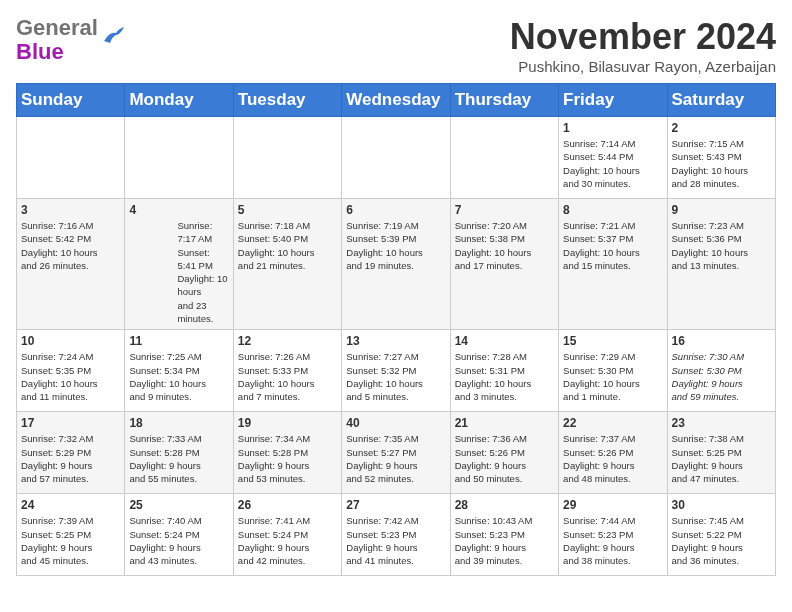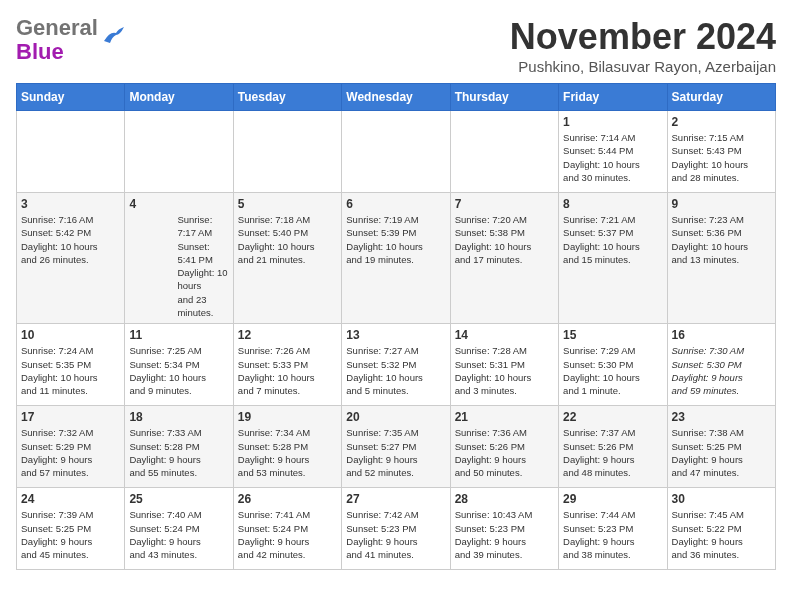--- a/index.html
+++ b/index.html
@@ -41,21 +41,21 @@
       color: #555;
     }
     table {
       width: 100%;
       border-collapse: collapse;
       table-layout: fixed;
     }
     thead th {
       background: #3a7bd5;
       color: #fff;
-      font-size: 12px;
+      font-size: 17px;
       font-weight: bold;
       padding: 6px 4px;
       text-align: left;
       border: 1px solid #2e6bc4;
     }
     tbody td {
       vertical-align: top;
       border: 1px solid #ccc;
       padding: 4px;
       font-size: 10px;
@@ -250,21 +250,21 @@
 and 55 minutes.</div>
         </td>
         <td>
           <div class="day-num">19</div>
           <div class="day-info" style="white-space: pre-line;">Sunrise: 7:34 AM
 Sunset: 5:28 PM
 Daylight: 9 hours
 and 53 minutes.</div>
         </td>
         <td>
-          <div class="day-num">20</div>
+          <div class="day-num">40</div>
           <div class="day-info" style="white-space: pre-line;">Sunrise: 7:35 AM
 Sunset: 5:27 PM
 Daylight: 9 hours
 and 52 minutes.</div>
         </td>
         <td>
           <div class="day-num">21</div>
           <div class="day-info" style="white-space: pre-line;">Sunrise: 7:36 AM
 Sunset: 5:26 PM
 Daylight: 9 hours

